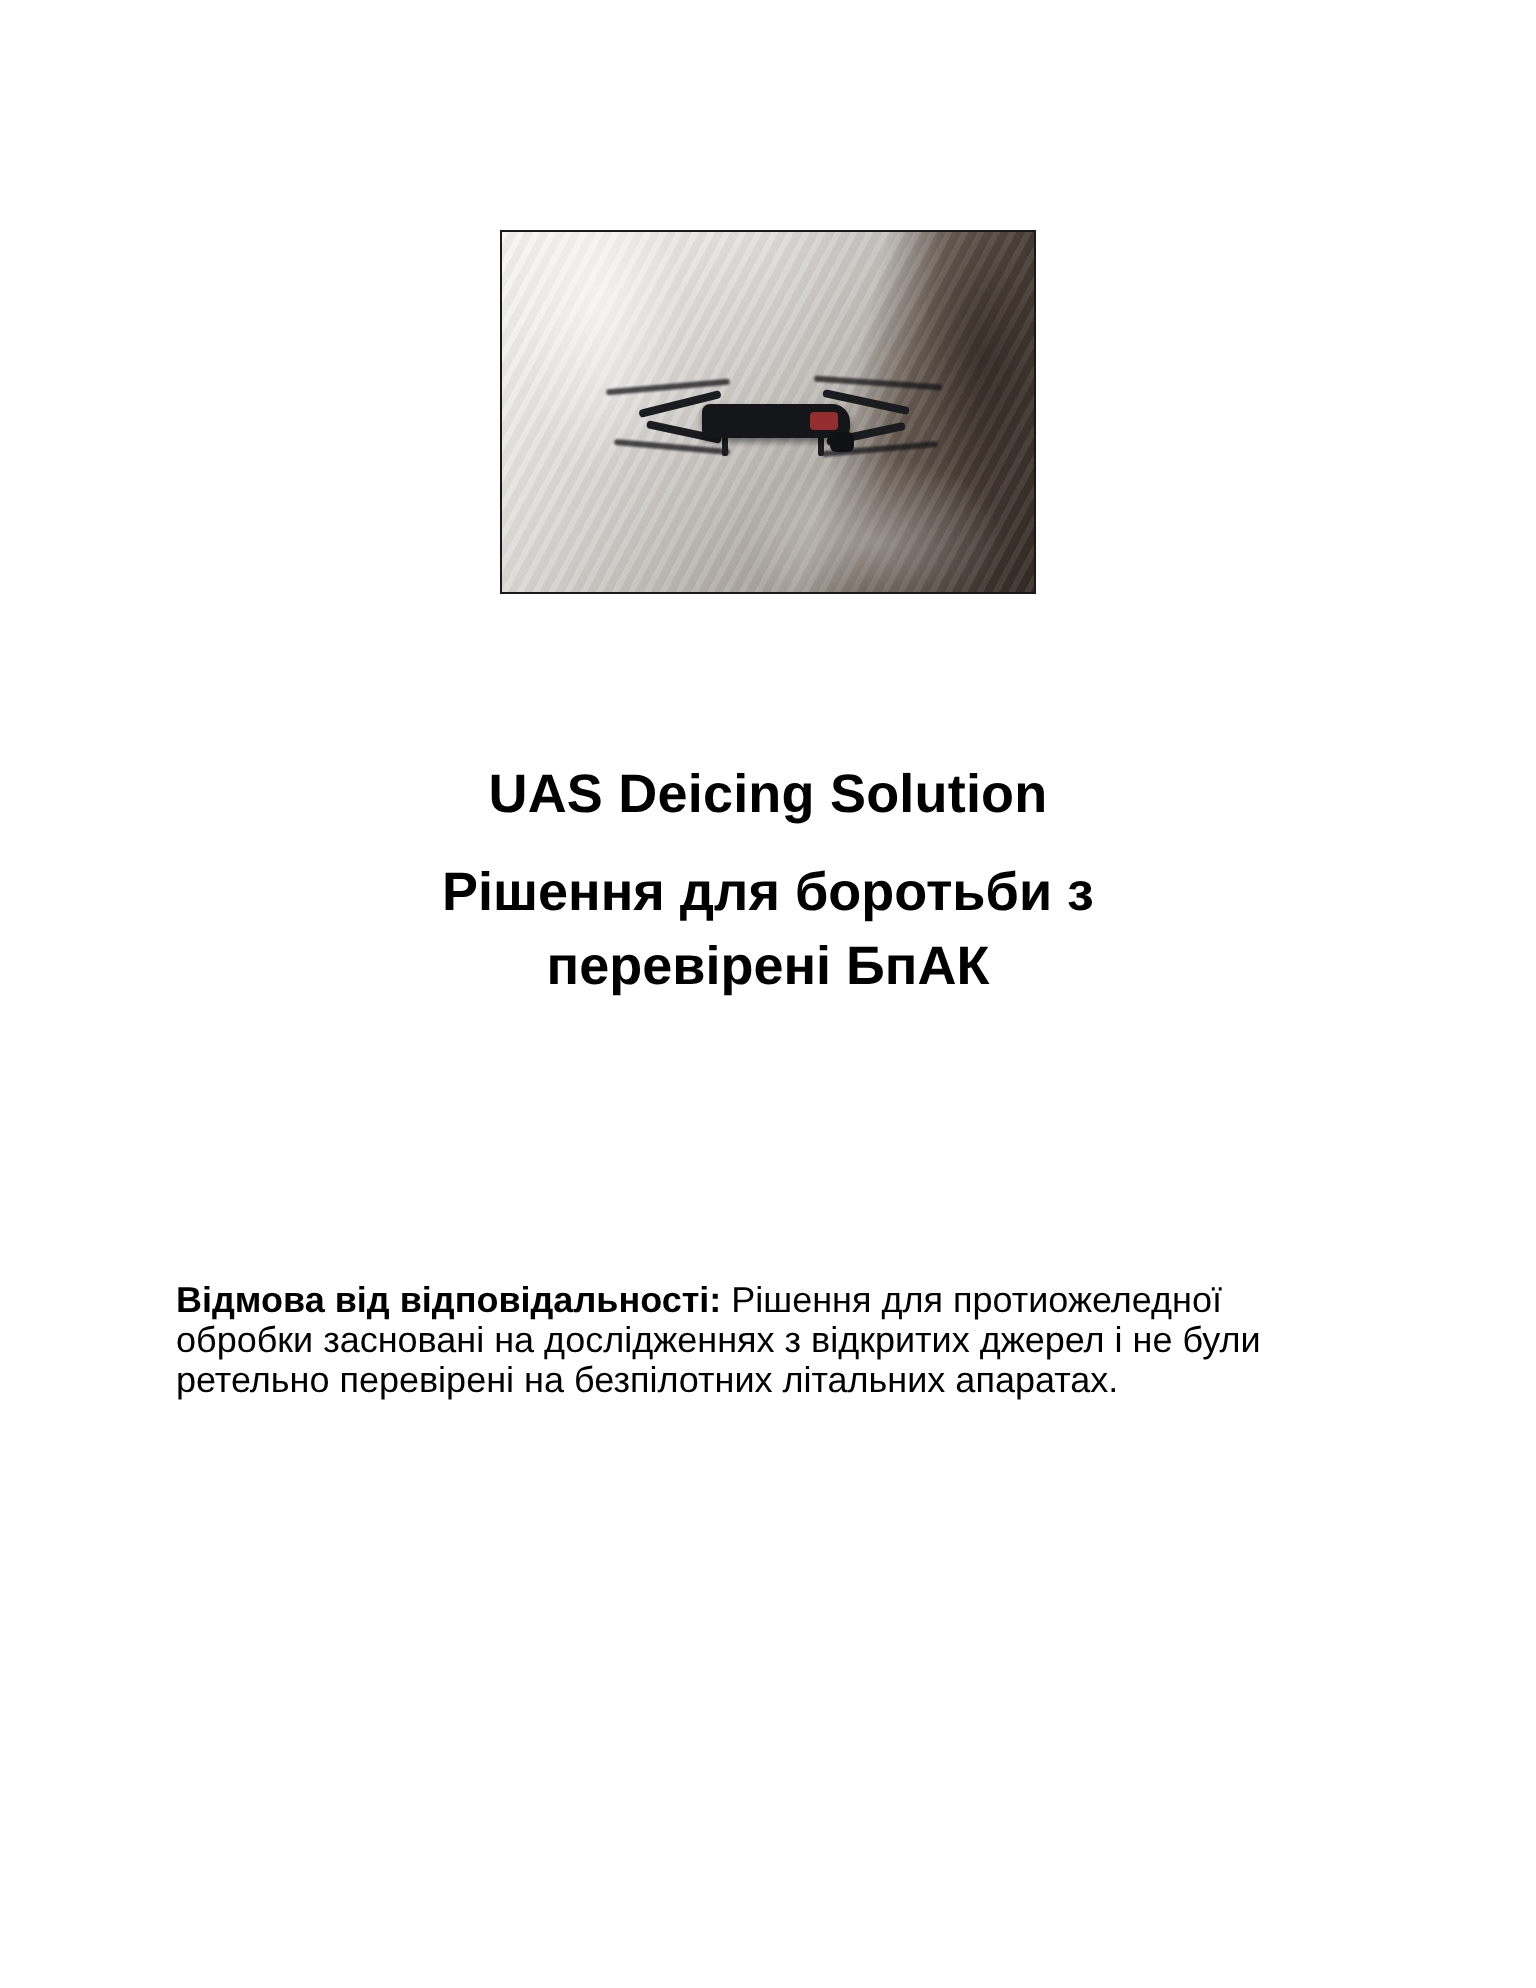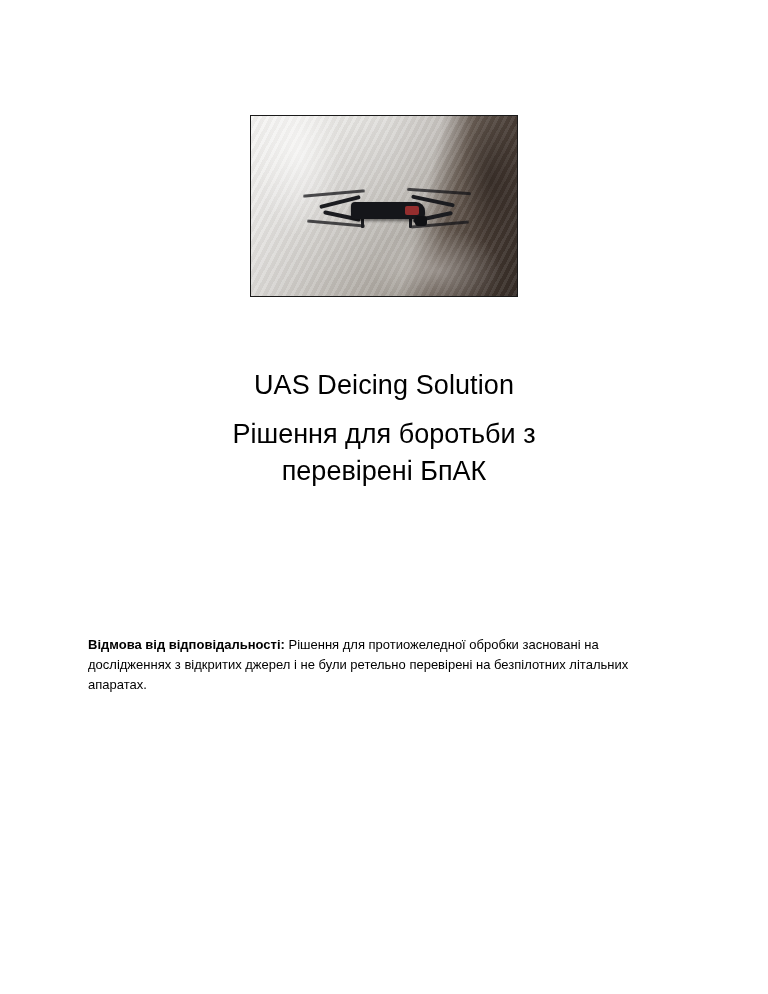--- a/index.html
+++ b/index.html
@@ -133,39 +133,39 @@
   
   .title-block {
     position: absolute;
     top: 368px;
     left: 96px;
     width: 576px;
     text-align: center;
   }
   .title-en {
     font-size: 27px;
-    font-weight: normal;
+    font-weight: bold;
     line-height: 34px;
     letter-spacing: 0.1px;
-    margin: 0;
+    margin: 12px;
   }
   .title-uk {
     font-size: 27px;
-    font-weight: normal;
+    font-weight: bold;
     line-height: 37px;
     margin: 14px 0 16px 0;
   }
 
   
   .disclaimer {
     position: absolute;
     top: 622px;
     left: 88px;
     width: 590px;
-    font-size: 13px;
+    font-size: 18px;
     line-height: 20px;
     text-align: left;
   }
   .disclaimer b {
     font-weight: bold;
   }
 </style>
 </head>
 <body>
 

